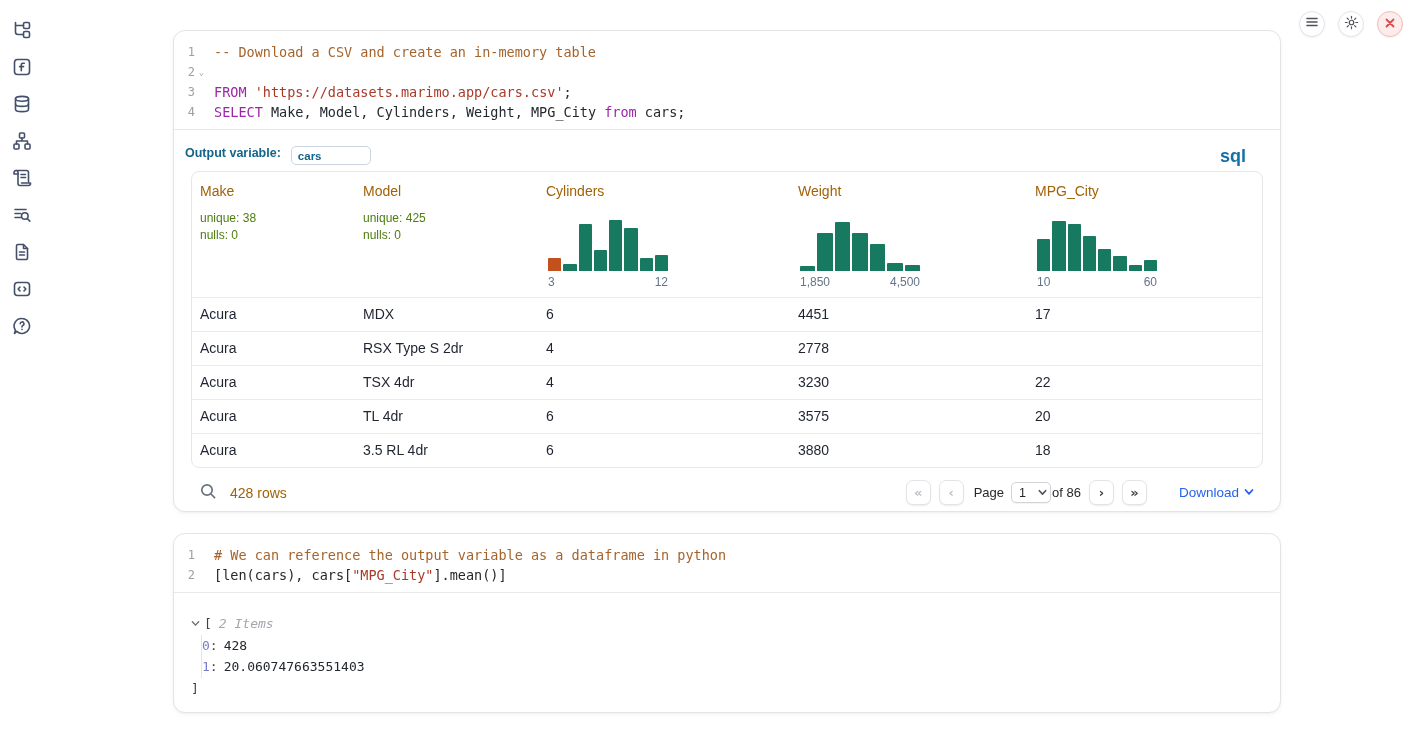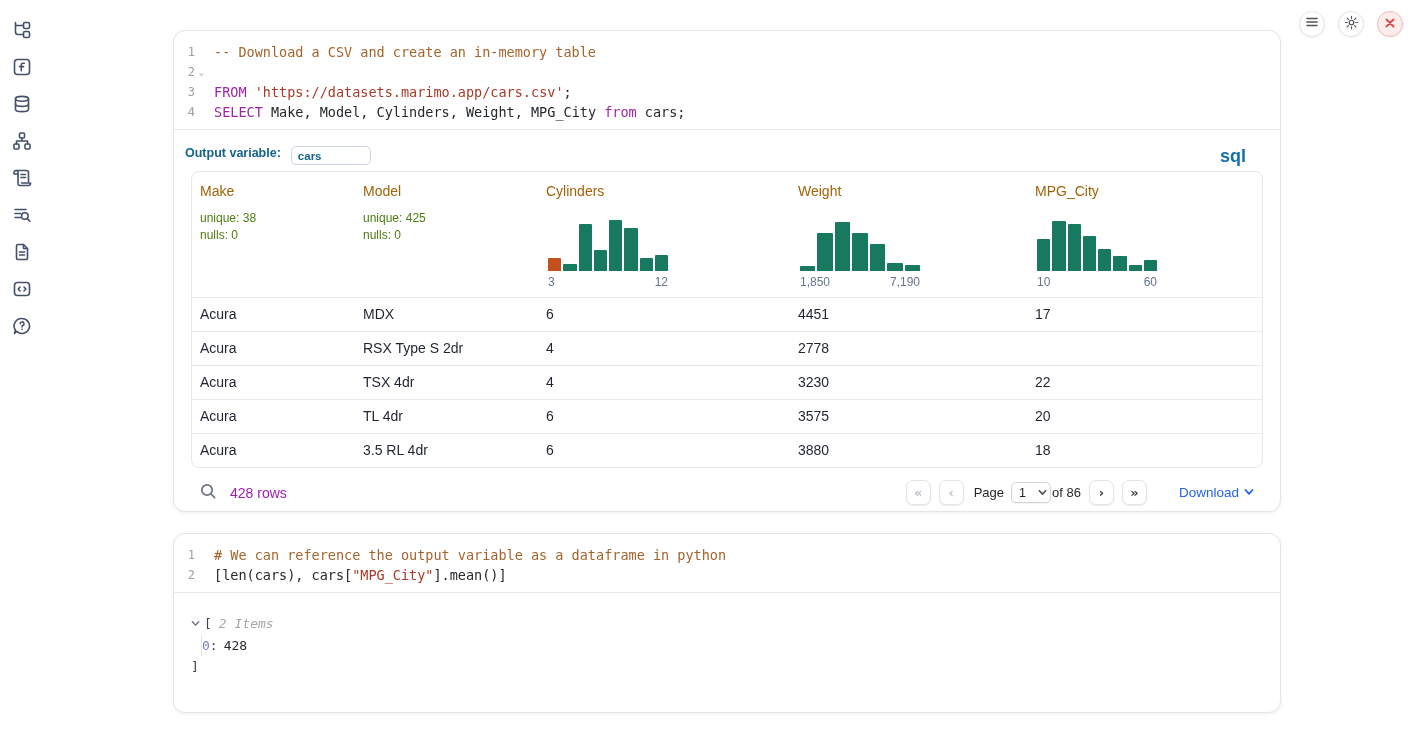--- a/index.html
+++ b/index.html
@@ -60,21 +60,21 @@
   .bar { flex:1; border-radius:1px 1px 0 0; }
   .hist-labels { display:flex; justify-content:space-between; font-size:12px; color:#64748b; margin-top:4px; }
   .tr { display:grid; grid-template-columns:163px 183px 252px 237px 1fr; border-top:1px solid #e8eaed; }
   .td { height:33px; line-height:32px; padding-left:8px; font-size:14px; color:#1f2430;
     overflow:hidden; white-space:nowrap; }
 
   
   .tfooter { height:49px; display:flex; align-items:center; padding:0 26px 0 25px; }
   .search-btn { width:18px; height:18px; cursor:pointer; flex:none; display:flex; align-items:center; }
   .search-btn svg { stroke:#6b7280; fill:none; stroke-width:1.7; stroke-linecap:round; }
-  .row-count { margin-left:13px; font-size:14px; color:#a21caf; }
+  .row-count { margin-left:13px; font-size:14px; color:#a16207; }
   .pager { margin-left:auto; display:flex; align-items:center; }
   .pg-btn { width:25px; height:25px; border:1px solid #e4e4e7; border-radius:7px; background:#fff;
     box-shadow:0 1px 1.5px rgba(0,0,0,.08); display:flex; align-items:center; justify-content:center;
     font-size:13px; cursor:pointer; color:#3f3f46; margin-right:8px; font-weight:bold;
     font-family:"DejaVu Sans", sans-serif; }
   .pg-btn.disabled { color:#b9bfc9; cursor:default; }
   .pg-label { font-size:13px; color:#27272a; margin:0 7px 0 2px; }
   .select-wrap { position:relative; }
   .page-select { appearance:none; -webkit-appearance:none; width:40px; height:21px;
     border:1px solid #d4d4d8; border-radius:5px; background:#fff; font-size:12.5px; color:#27272a;
@@ -239,21 +239,21 @@
               <div class="bar" style="height: 5px; background: rgb(23, 121, 95);"></div>
               <div class="bar" style="height: 38px; background: rgb(23, 121, 95);"></div>
               <div class="bar" style="height: 49px; background: rgb(23, 121, 95);"></div>
               <div class="bar" style="height: 38px; background: rgb(23, 121, 95);"></div>
               <div class="bar" style="height: 27px; background: rgb(23, 121, 95);"></div>
               <div class="bar" style="height: 8px; background: rgb(23, 121, 95);"></div>
               <div class="bar" style="height: 6px; background: rgb(23, 121, 95);"></div>
             </div>
             <div class="hist-labels">
               <span>1,850</span>
-              <span>7,190</span>
+              <span>4,500</span>
             </div>
           </div>
         </div>
         <div class="th">
           <div class="col-title">MPG_City</div>
           <div class="hist-wrap">
             <div class="hist">
               <div class="bar" style="height: 32px; background: rgb(23, 121, 95);"></div>
               <div class="bar" style="height: 50px; background: rgb(23, 121, 95);"></div>
               <div class="bar" style="height: 47px; background: rgb(23, 121, 95);"></div>
@@ -348,16 +348,17 @@
   <div class="tree">
     <div class="tree-head">
       <span><svg width="9" height="9" viewBox="0 0 10 10">
             <path d="M1.5 3 L5 6.8 L8.5 3"></path>
           </svg></span>
       <span>[</span>
       <span class="tree-items">2 Items</span>
     </div>
     <div class="tree-children" id="tree-entries">
         <div><span class="tree-key">0</span><span class="tree-colon">:</span><span class="tree-val">428</span></div>
+        <div><span class="tree-key">1</span><span class="tree-colon">:</span><span class="tree-val">20.060747663551403</span></div>
       </div>
     <div>]</div>
   </div>
 </div>
 
 </body></html>

